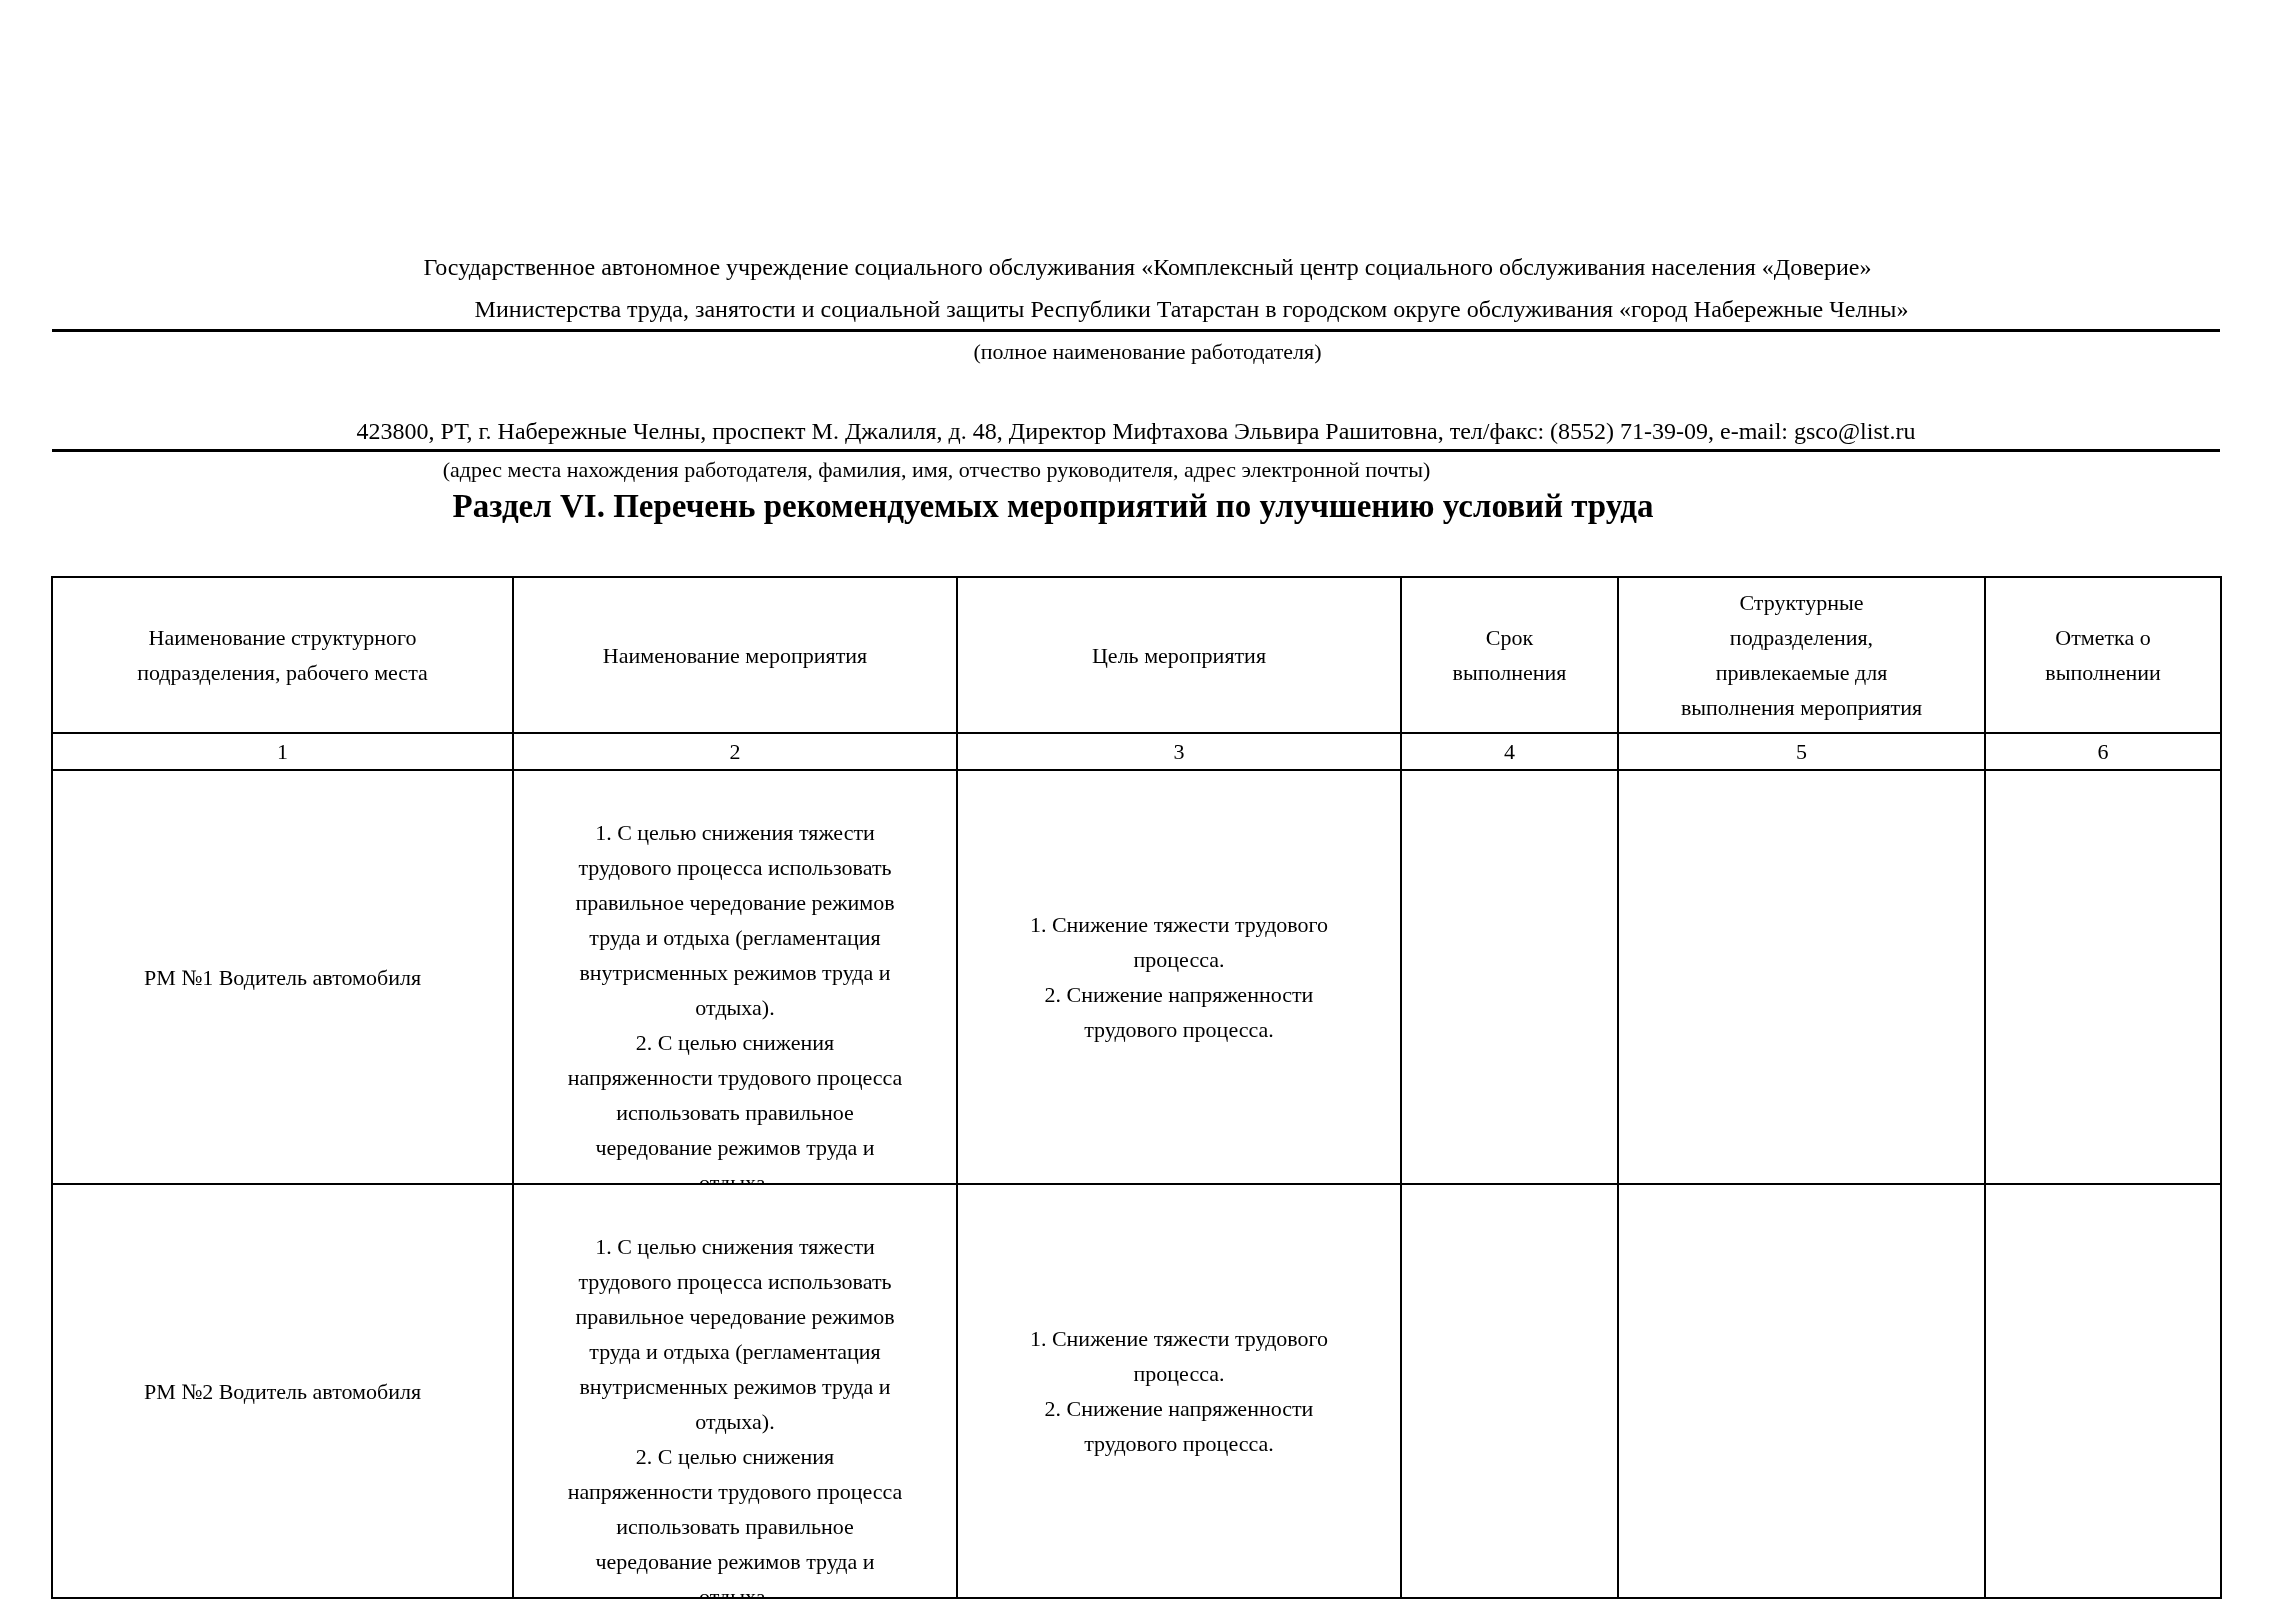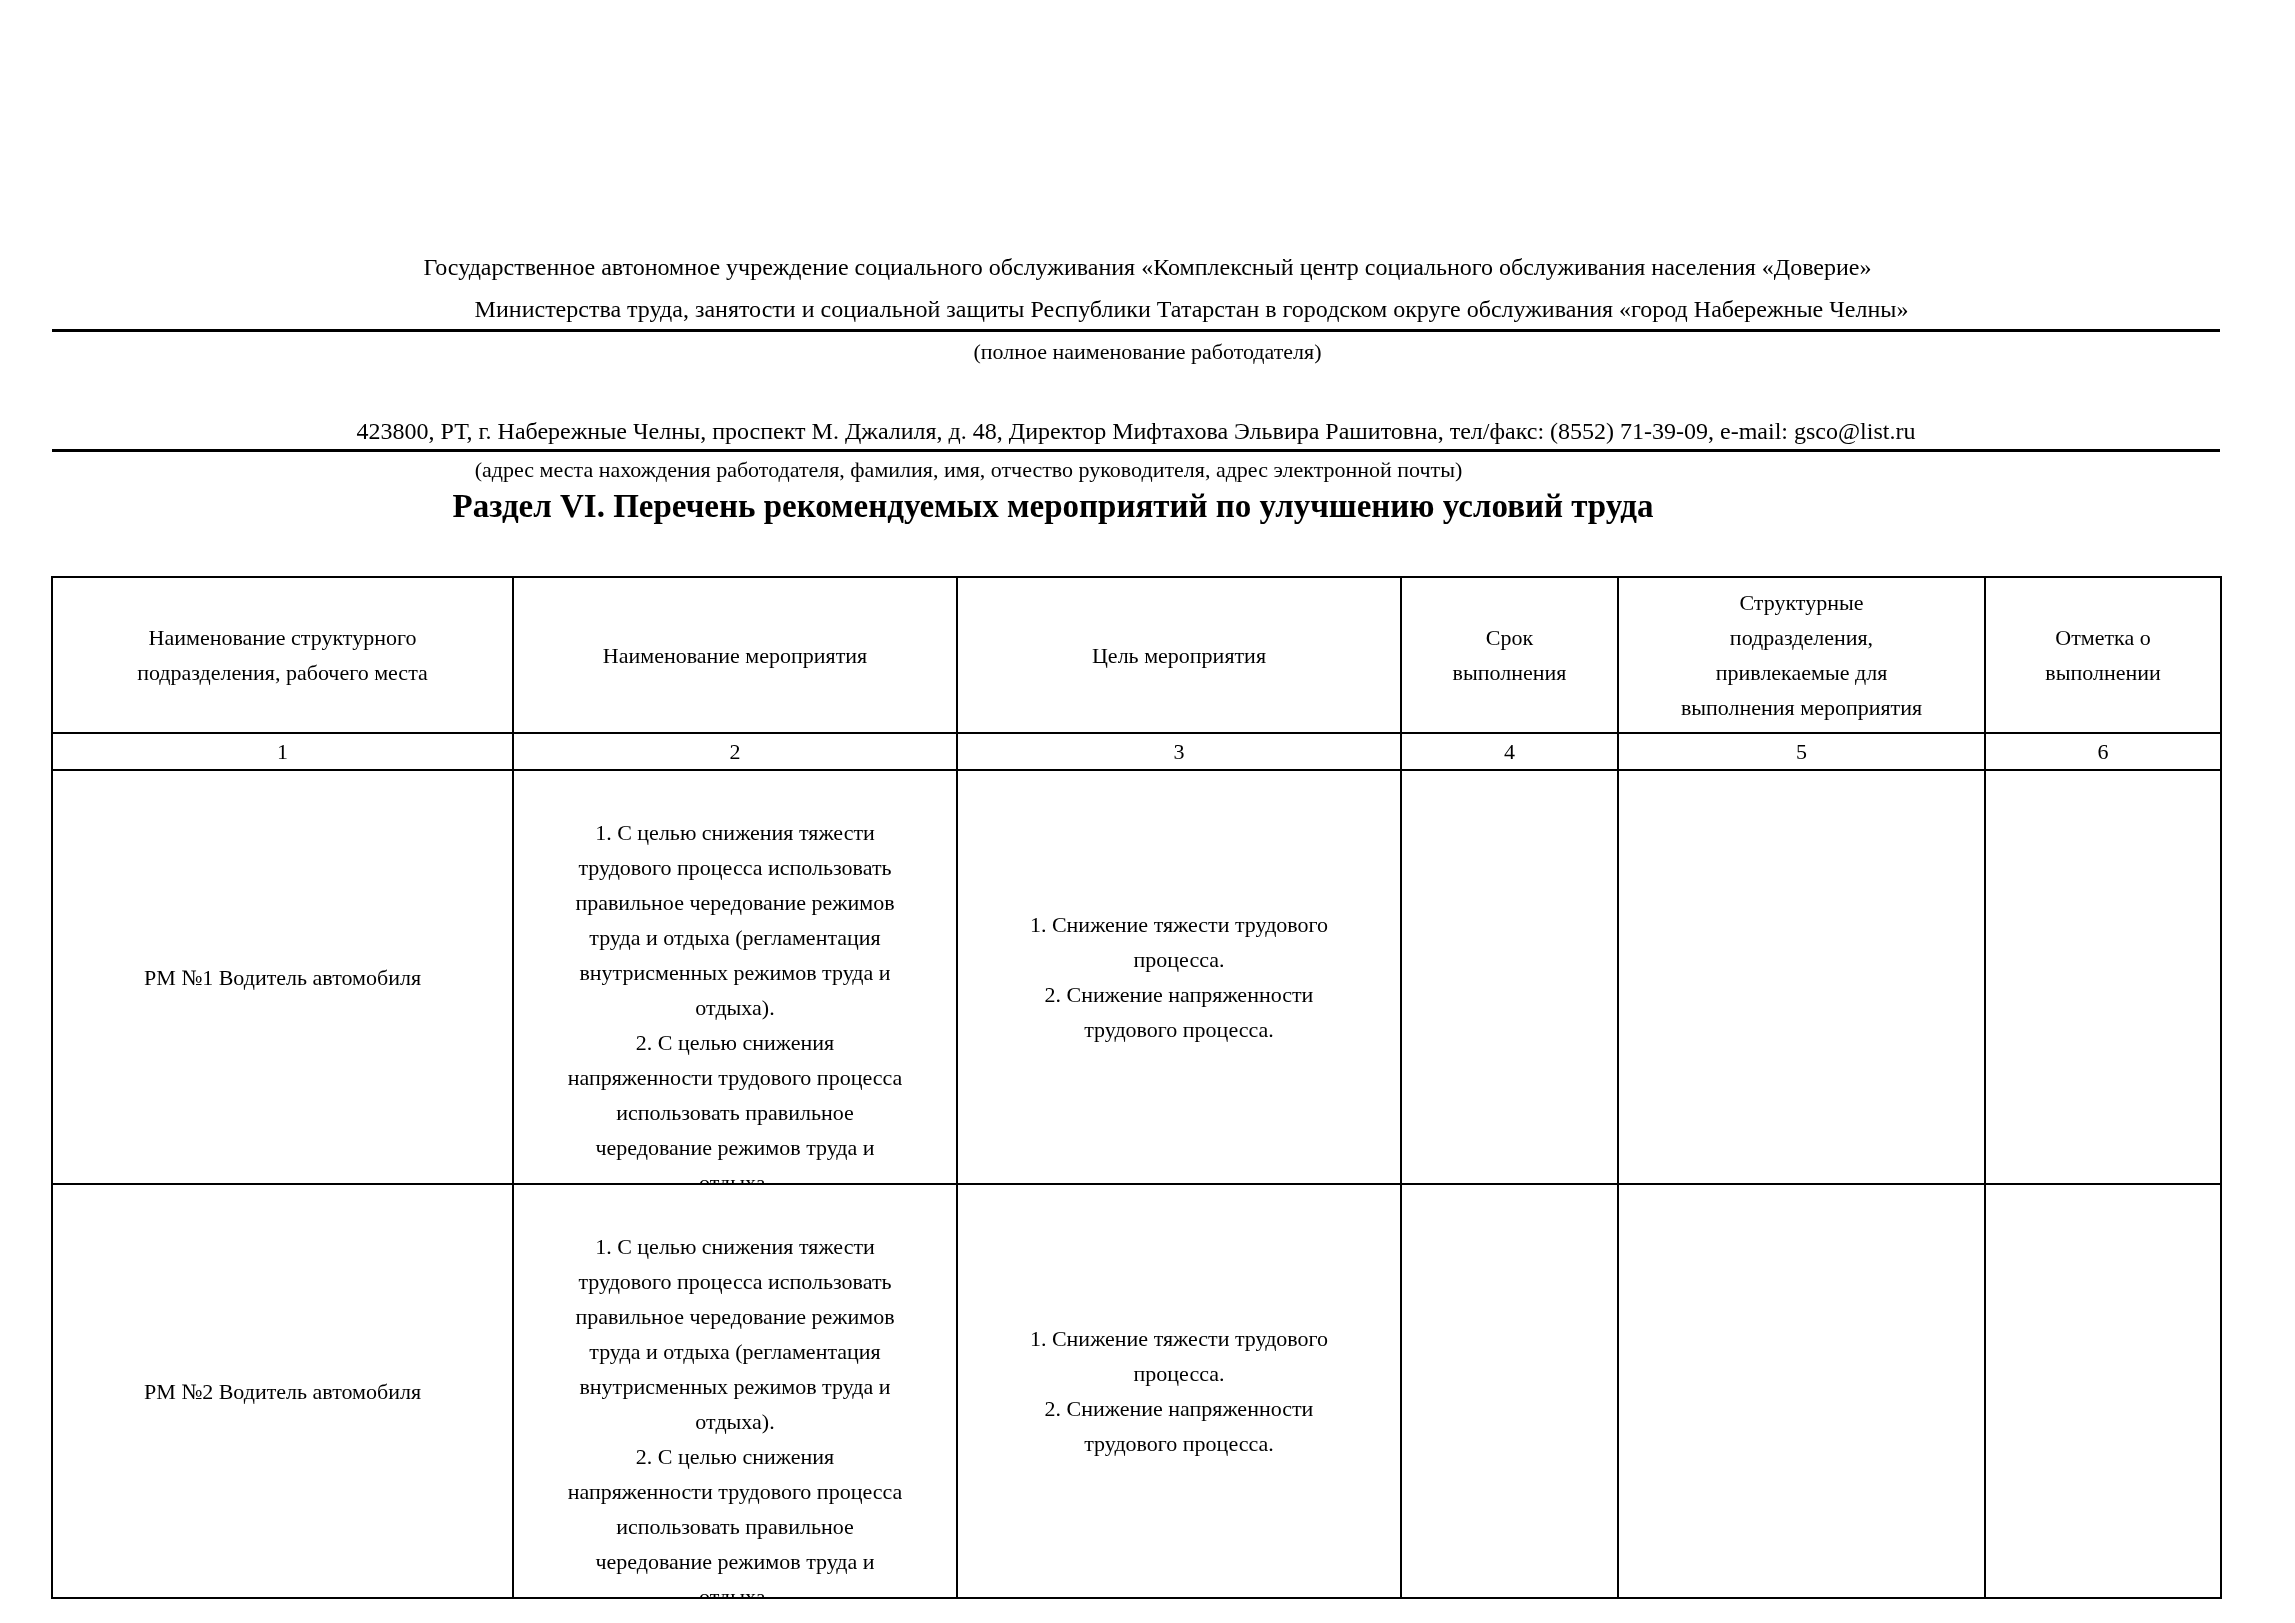--- a/index.html
+++ b/index.html
@@ -25,21 +25,21 @@
 </head>
 <body>
 
 <div class="abs center hdr" style="left:0; width:2295px; top:247px;">Государственное автономное учреждение социального обслуживания «Комплексный центр социального обслуживания населения «Доверие»</div>
 <div class="abs center hdr" style="left:0; width:2295px; top:289px;margin-left:44px;">Министерства труда, занятости и социальной защиты Республики Татарстан в городском округе обслуживания «город Набережные Челны»</div>
 <div class="rule" style="left:52px; width:2168px; top:329px;"></div>
 <div class="abs center caption" style="left:0; width:2295px; top:339px;">(полное наименование работодателя)</div>
 
 <div class="abs center hdr" style="left:52px; width:2168px; top:411px;">423800, РТ, г. Набережные Челны, проспект М. Джалиля, д. 48, Директор Мифтахова Эльвира Рашитовна, тел/факс: (8552) 71-39-09, e-mail: gsco@list.ru</div>
 <div class="rule" style="left:52px; width:2168px; top:449px;"></div>
-<div class="abs center caption" style="left:0; width:1873px; top:457px;padding-left:32px;">(адрес места нахождения работодателя, фамилия, имя, отчество руководителя, адрес электронной почты)</div>
+<div class="abs center caption" style="left:0; width:1873px; top:457px;">(адрес места нахождения работодателя, фамилия, имя, отчество руководителя, адрес электронной почты)</div>
 
 <div class="abs center title" style="left:0; width:2106px; top:488px;">Раздел VI. Перечень рекомендуемых мероприятий по улучшению условий труда</div>
 
 <table class="grid">
   <colgroup>
     <col style="width:461px">
       <col style="width:444px">
       <col style="width:444px">
     <col style="width:217px">
       <col style="width:367px">

